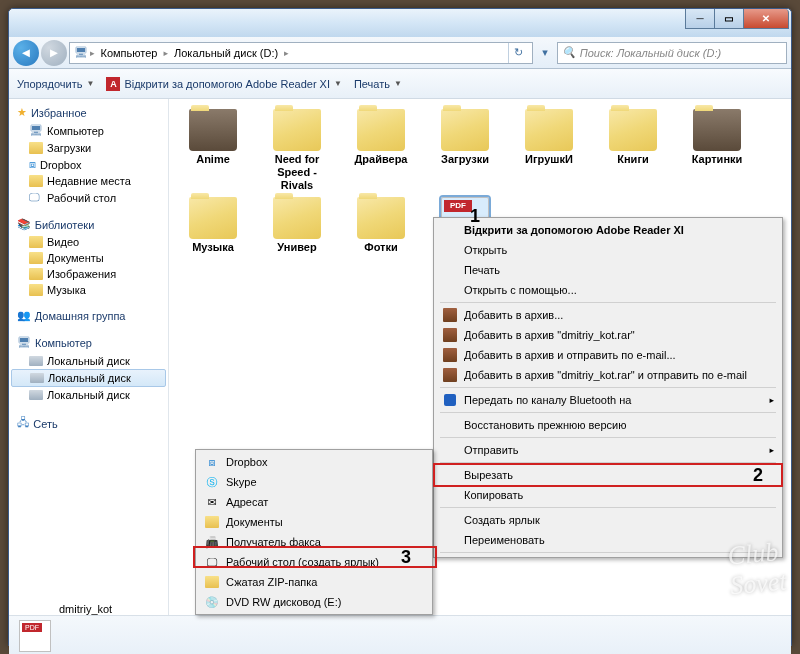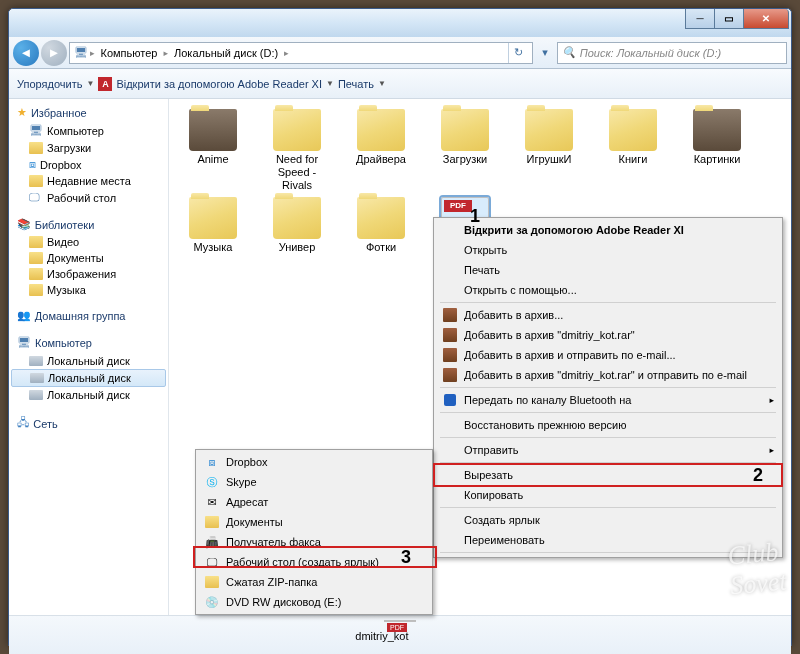--- a/index.html
+++ b/index.html
@@ -10,21 +10,21 @@
 .win-btn { width:30px; height:20px; border:1px solid #5a7a9a; border-top:none; margin-left:-1px; display:flex; align-items:center; justify-content:center; font-size:10px; font-weight:bold; }
 .win-min,.win-max { background:linear-gradient(#d8e7f5,#b8d0e8); }
 .win-close { width:46px; background:linear-gradient(#e79a8a,#c84a30); border-radius:0 4px 0 0; color:#fff; }
 .addrbar { height:32px; background:linear-gradient(#f4f8fc,#e4eef8); border-bottom:1px solid #b0c0d0; display:flex; align-items:center; padding:0 4px; gap:2px; }
 .nav-btn { width:26px; height:26px; border-radius:50%; background:radial-gradient(circle at 30% 30%,#5ab0e8,#2a7ac0); display:flex; align-items:center; justify-content:center; color:#fff; font-size:13px; }
 .nav-btn.fwd { background:radial-gradient(circle at 30% 30%,#d0d8e0,#a0b0c0); }
 .crumbbox { flex:1; height:22px; background:#fff; border:1px solid #a0b0c0; display:flex; align-items:center; padding:0 4px; gap:2px; }
 .crumb { padding:0 4px; }
 .crumb-sep { color:#888; font-size:9px; }
 .searchbox { width:230px; height:22px; background:#fff; border:1px solid #a0b0c0; display:flex; align-items:center; padding:0 4px; color:#888; font-style:italic; gap:4px; }
-.toolbar { height:30px; background:linear-gradient(#f8fbfe,#e8f0f8); border-bottom:1px solid #d0dae4; display:flex; align-items:center; padding:0 8px; gap:4px; }
+.toolbar { height:30px; background:linear-gradient(#f8fbfe,#e8f0f8); border-bottom:1px solid #d0dae4; display:flex; align-items:center; padding:0 8px; gap:12px; }
 .tool-item { color:#1a3a6a; display:flex; align-items:center; gap:4px; }
 .adobe-ico { width:14px; height:14px; background:#c1272d; display:inline-flex; align-items:center; justify-content:center; color:#fff; font-size:9px; font-weight:bold; }
 .body-area { display:flex; height:calc(100% - 120px); }
 .sidebar { width:160px; background:#fff; border-right:1px solid #e0e6ec; padding:4px 0; overflow:hidden; }
 .side-group { margin-bottom:8px; }
 .side-head { padding:3px 8px; color:#1a3a6a; font-weight:normal; display:flex; align-items:center; gap:4px; }
 .side-item { padding:2px 8px 2px 20px; display:flex; align-items:center; gap:4px; color:#000; }
 .side-item.sel { background:linear-gradient(#e8f2fc,#d4e8f8); border:1px solid #a8c8e8; border-radius:2px; margin:0 2px; padding-left:18px; }
 .ico { width:14px; height:14px; display:inline-block; }
 .star { color:#f0b030; }
@@ -34,39 +34,39 @@
 .content { flex:1; background:#fff; padding:10px; position:relative; }
 .file-grid { display:flex; flex-wrap:wrap; gap:4px 16px; align-content:flex-start; }
 .file-item { width:68px; text-align:center; }
 .file-ico { width:48px; height:42px; margin:0 auto 2px; background:linear-gradient(160deg,#f8e8a8 0%,#f0d878 50%,#e8c858 100%); border-radius:2px 2px 4px 4px; position:relative; }
 .file-ico::before { content:""; position:absolute; top:-4px; left:2px; width:18px; height:6px; background:linear-gradient(#f8e8a8,#f0d878); border-radius:2px 2px 0 0; }
 .file-ico.thumb { background:linear-gradient(#8a7a6a,#5a4a3a); }
 .file-ico.pdf { background:#fff; border:1px solid #c0c0c0; }
 .file-ico.pdf::before { display:none; }
 .file-ico.pdf::after { content:"PDF"; position:absolute; top:2px; left:2px; width:28px; height:12px; background:#c1272d; color:#fff; font-size:8px; font-weight:bold; display:flex; align-items:center; justify-content:center; }
 .file-item.sel .file-ico { outline:2px solid #7aaad8; background-color:#d8ecfc; }
-.file-label { font-size:11px; line-height:1.2; word-wrap:break-word; }
+.file-label { font-size:11px; line-height:1.2; word-wrap:break-word;font-weight:bold; }
 .context-menu { position:absolute; background:#f0f0f0; border:1px solid #a0a0a0; box-shadow:2px 2px 4px rgba(0,0,0,0.3); padding:2px; z-index:10; }
 .cm1 { left:424px; top:208px; width:350px; }
 .cm2 { left:186px; top:440px; width:238px; }
 .cm-item { padding:4px 20px 4px 28px; position:relative; display:flex; align-items:center; }
 .cm-item.bold { font-weight:bold; }
 .cm-sep { height:1px; background:#d0d0d0; margin:2px 4px; }
 .cm-item .arrow { position:absolute; right:6px; font-size:9px; }
 .cm-ico { position:absolute; left:6px; width:16px; height:16px; display:flex; align-items:center; justify-content:center; }
 .rar-i { width:14px;height:14px;background:linear-gradient(#a06040,#704020);border-radius:1px; }
 .bt-i { width:12px;height:12px;background:#2060c0;border-radius:2px; }
 .highlight-box { border:2px solid #d02020; position:absolute; pointer-events:none; }
 .hl1 { left:424px; top:454px; width:350px; height:24px; z-index:15; }
 .hl2 { left:184px; top:537px; width:244px; height:22px; z-index:15; }
 .num-label { position:absolute; font-size:18px; font-weight:bold; color:#000; z-index:20; }
 .n1 { left:461px; top:197px; }
 .n2 { right:28px; top:456px; }
 .n3 { left:392px; top:538px; }
-.details { height:40px; background:linear-gradient(#f4f8fc,#e8f0f8); border-top:1px solid #d8e0e8; display:flex; align-items:center; padding:4px 10px; gap:8px;flex-direction:column; }
+.details { height:40px; background:linear-gradient(#f4f8fc,#e8f0f8); border-top:1px solid #d8e0e8; display:flex; align-items:center; padding:4px 10px; gap:8px; }
 .det-ico { width:32px; height:32px; background:#fff; border:1px solid #c0c0c0; position:relative; }
 .det-ico::after { content:"PDF"; position:absolute; top:2px; left:2px; background:#c1272d; color:#fff; font-size:7px; padding:1px 3px; }
 .det-text { font-size:11px; }
 .det-sub { color:#707880;margin-top:42px; }
 .watermark { position:absolute; right:15px; bottom:55px; color:rgba(255,255,255,0.7); font-size:26px; font-style:italic; font-family:Georgia,serif; transform:rotate(-5deg); z-index:30; pointer-events:none; text-shadow:0 0 4px rgba(0,0,0,0.3); }
 .drop-arrow { font-size:8px; color:#555; }
 .refresh-btn { width:20px; height:20px; display:flex; align-items:center; justify-content:center; color:#4070a0; border-left:1px solid #c0d0e0; margin-left:auto; }
 </style>
 </head>
 <body>

